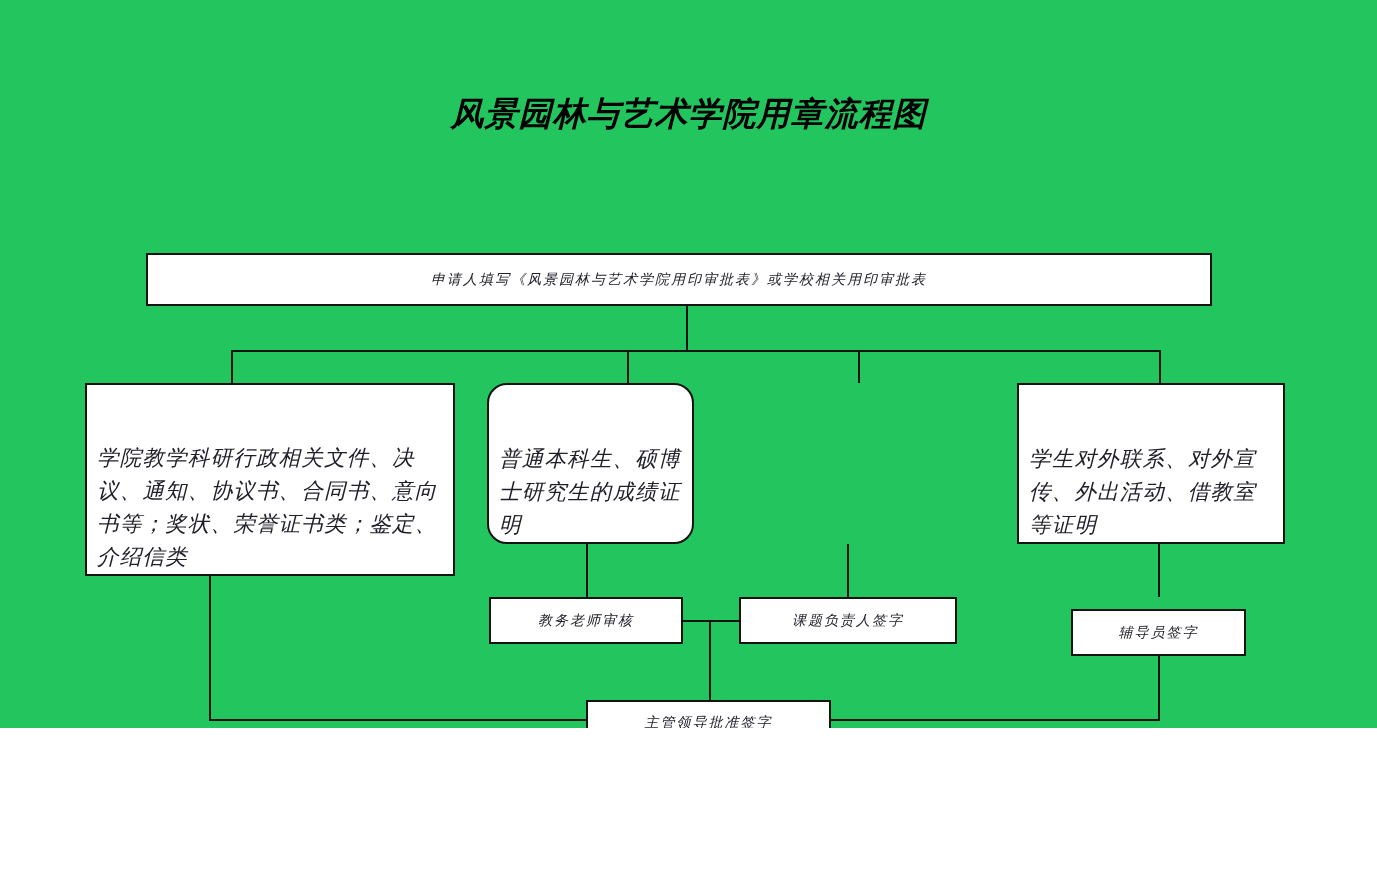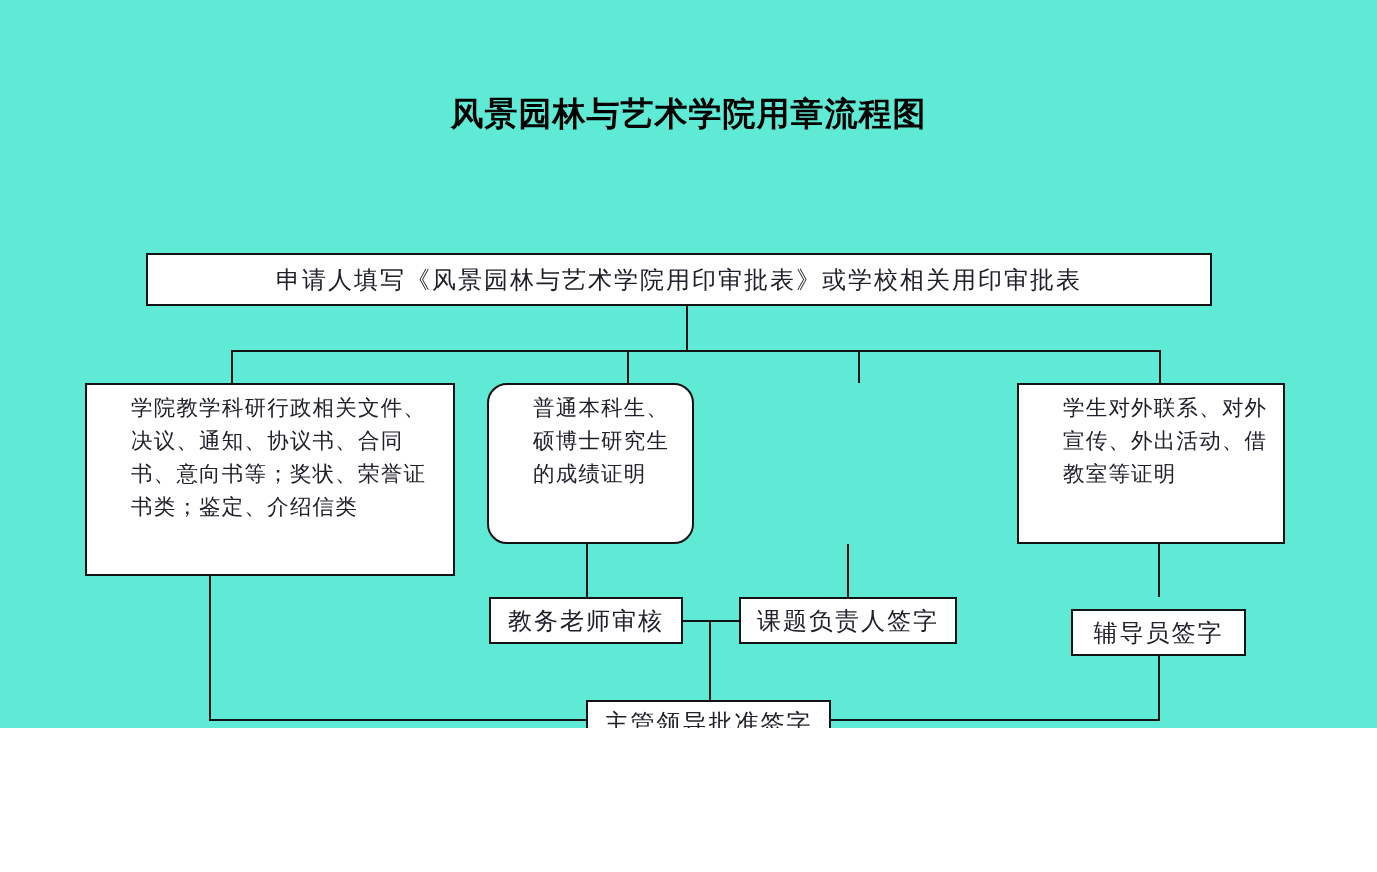--- a/index.html
+++ b/index.html
@@ -9,22 +9,23 @@
     background: #ffffff;
   }
   body {
     font-family: "Liberation Serif", "DejaVu Serif", serif;
     color: #1a1a1a;
   }
   #canvas {
     position: relative;
     width: 1377px;
     height: 728px;
-    background: #5eead4;
+    background: #22c55e;
     overflow: hidden;
+    font-style: italic;
   }
   
   #chart-title {
     position: absolute;
     left: 0;
     top: 92px;
     width: 1377px;
     text-align: center;
     font-family: "Liberation Sans", "DejaVu Sans", sans-serif;
     font-weight: bold;
@@ -49,33 +50,32 @@
     z-index: 3;
   }
   .node .txt {
     display: block;
     width: 100%;
     padding: 0 6px;
     box-sizing: border-box;
   }
   
   .node.multi {
-    align-items: flex-start;
-    padding-left: 34px;
+    align-items: flex-end;
   }
   .node.multi .txt {
     padding: 7px 10px 0 10px;
     line-height: 1.53;
     text-align: left;
     letter-spacing: 1.2px;
     font-size: 21.5px;
   }
   .node.single .txt {
     letter-spacing: 2px;
-    font-size: 24px;
+    font-size: 14px;
   }
   
   .conn {
     position: absolute;
     background: #131313;
     z-index: 1;
   }
   .conn.h { height: 2px; }
   .conn.v { width: 2px; }
 </style>

